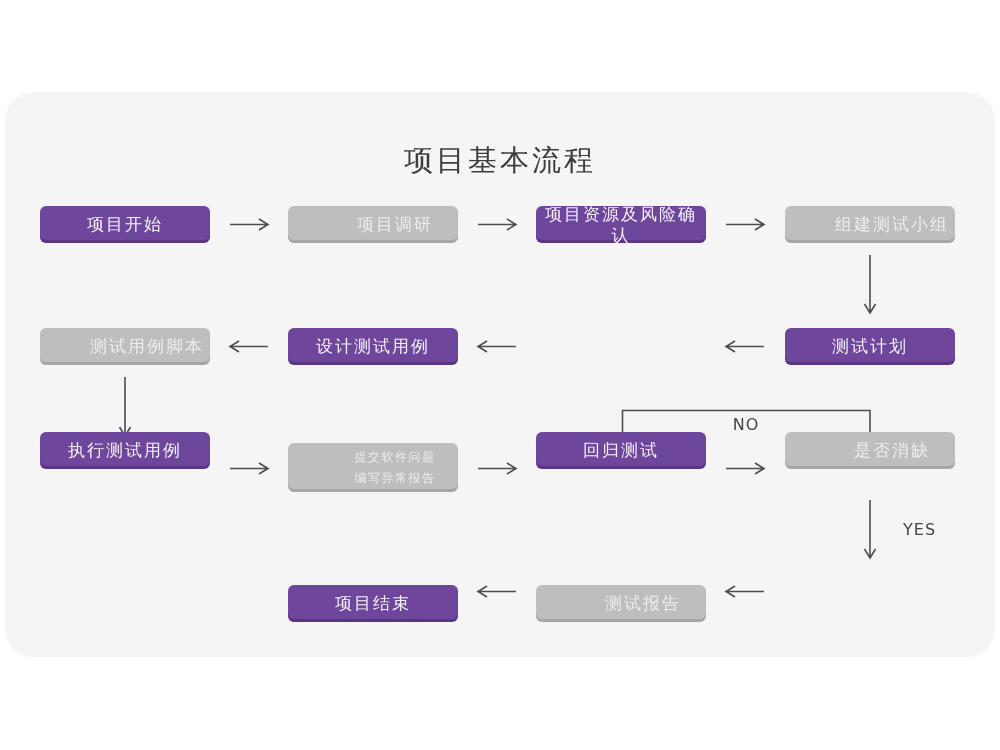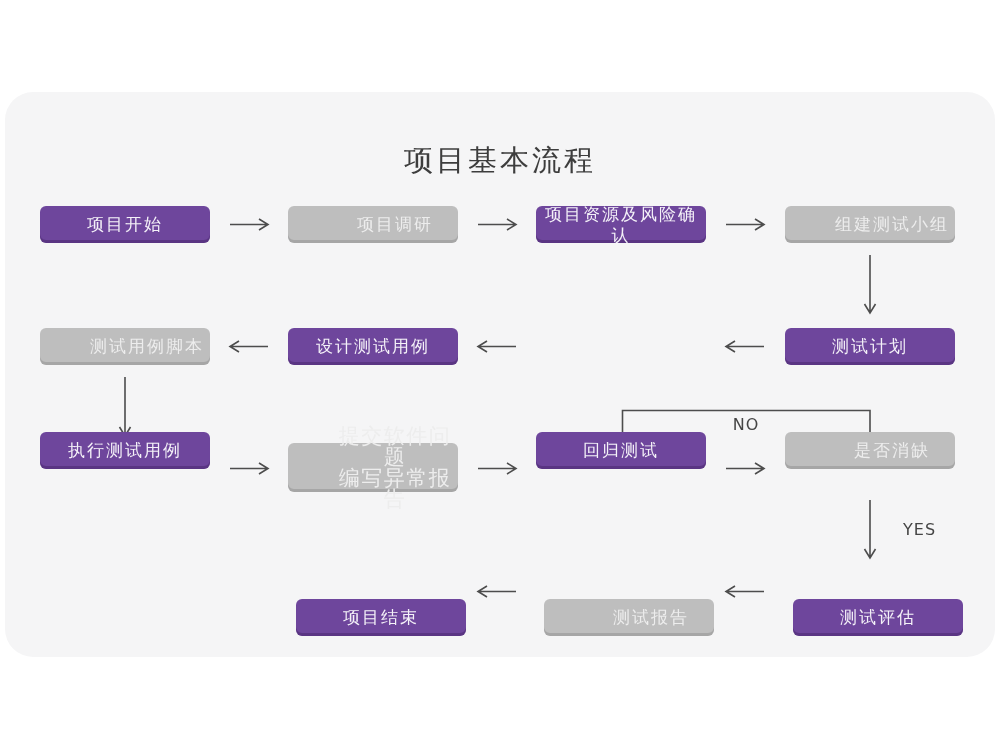--- a/index.html
+++ b/index.html
@@ -57,33 +57,33 @@
     box-shadow: inset 0 -3px 0 rgba(40, 10, 70, 0.28);
   }
   .node.gray {
     background: #bebebe;
     color: #ededed;
     box-shadow: inset 0 -3px 0 rgba(0, 0, 0, 0.12);
     padding-left: 44px;
   }
   .node.tall {
     height: 49px;
-    font-size: 21px;
+    font-size: 12px;
     letter-spacing: 1.5px;
   }
   
   .c1 { left: 40px; border-radius: 6px; }
   .c2 { left: 288px; }
   .c3 { left: 536px; }
   .c4 { left: 785px; }
   .r1 { top: 206px; }
   .r2 { top: 328px; }
   .r3 { top: 432px; }
   .r3t { top: 443px; }
-  .r4 { top: 599px; margin-left: 8px; }
+  .r4 { top: 585px; }
   #connectors {
     position: absolute;
     left: 0;
     top: 0;
     width: 1000px;
     height: 750px;
     pointer-events: none;
   }
   .branch-label {
     position: absolute;
@@ -140,20 +140,19 @@
   <div class="node gray c1 r2">测试用例脚本</div>
 
   <div class="node purple c1 r3">执行测试用例</div>
   <div class="node gray tall c2 r3t">
     <span>提交软件问题</span>
     <span>编写异常报告</span>
   </div>
   <div class="node purple c3 r3">回归测试</div>
   <div class="node gray c4 r3">是否消缺</div>
 
-  <div class="node purple c4 r4">测试评估</div>
   <div class="node gray c3 r4">测试报告</div>
   <div class="node purple c2 r4">项目结束</div>
 
   <div class="branch-label label-no">NO</div>
   <div class="branch-label label-yes">YES</div>
 
 </div>
 
 </body></html>

